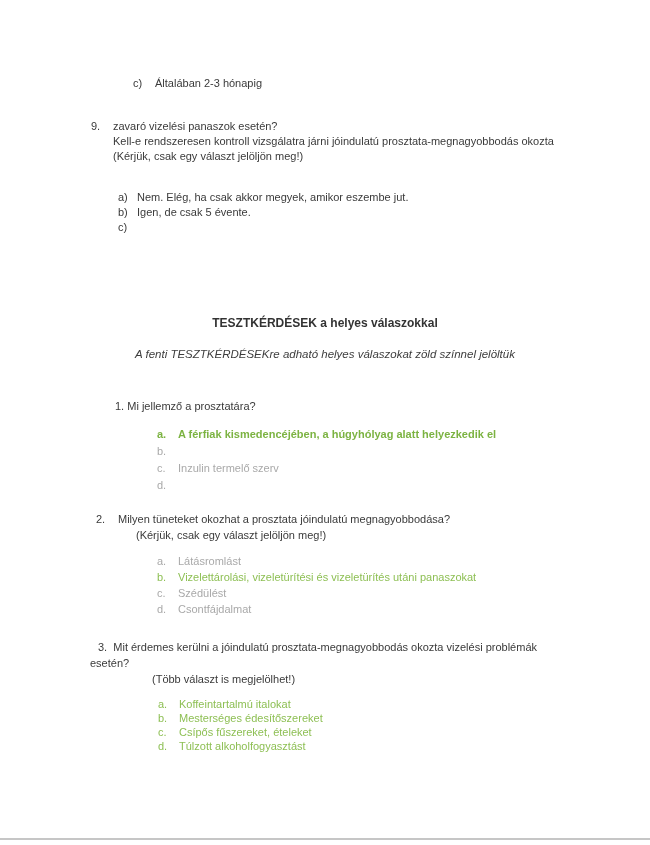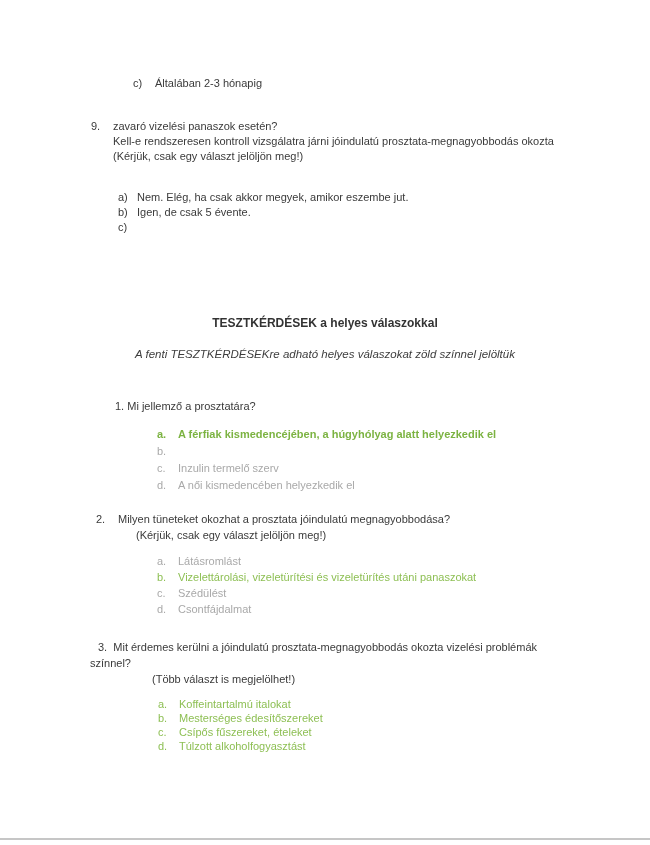--- a/index.html
+++ b/index.html
@@ -110,21 +110,20 @@
   </div>
   <div class="row muted">
     <span class="letter">b.</span>
   </div>
   <div class="row muted">
     <span class="letter">c.</span>
     <span class="line">Inzulin termelő szerv</span>
   </div>
   <div class="row muted">
     <span class="letter">d.</span>
-    <span class="line">A női kismedencében helyezkedik el</span>
   </div>
 </div>
 
 <div class="abs q2 row">
   <span class="qnum">2.</span>
   <span class="line">Milyen tüneteket okozhat a prosztata jóindulatú megnagyobbodása?</span>
 </div>
 <div class="abs q2-note line">(Kérjük, csak egy választ jelöljön meg!)</div>
 <div class="abs q2-opts t-opts">
   <div class="row muted">
@@ -139,21 +138,21 @@
     <span class="letter">c.</span>
     <span class="line">Szédülést</span>
   </div>
   <div class="row muted">
     <span class="letter">d.</span>
     <span class="line">Csontfájdalmat</span>
   </div>
 </div>
 
 <div class="abs q3-line1 line">3.  Mit érdemes kerülni a jóindulatú prosztata-megnagyobbodás okozta vizelési problémák</div>
-<div class="abs q3-line2 line">színnel?</div>
+<div class="abs q3-line2 line">esetén?</div>
 <div class="abs q3-note line">(Több választ is megjelölhet!)</div>
 <div class="abs q3-opts t-opts">
   <div class="row correct">
     <span class="letter">a.</span>
     <span class="line">Koffeintartalmú italokat</span>
   </div>
   <div class="row correct">
     <span class="letter">b.</span>
     <span class="line">Mesterséges édesítőszereket</span>
   </div>

